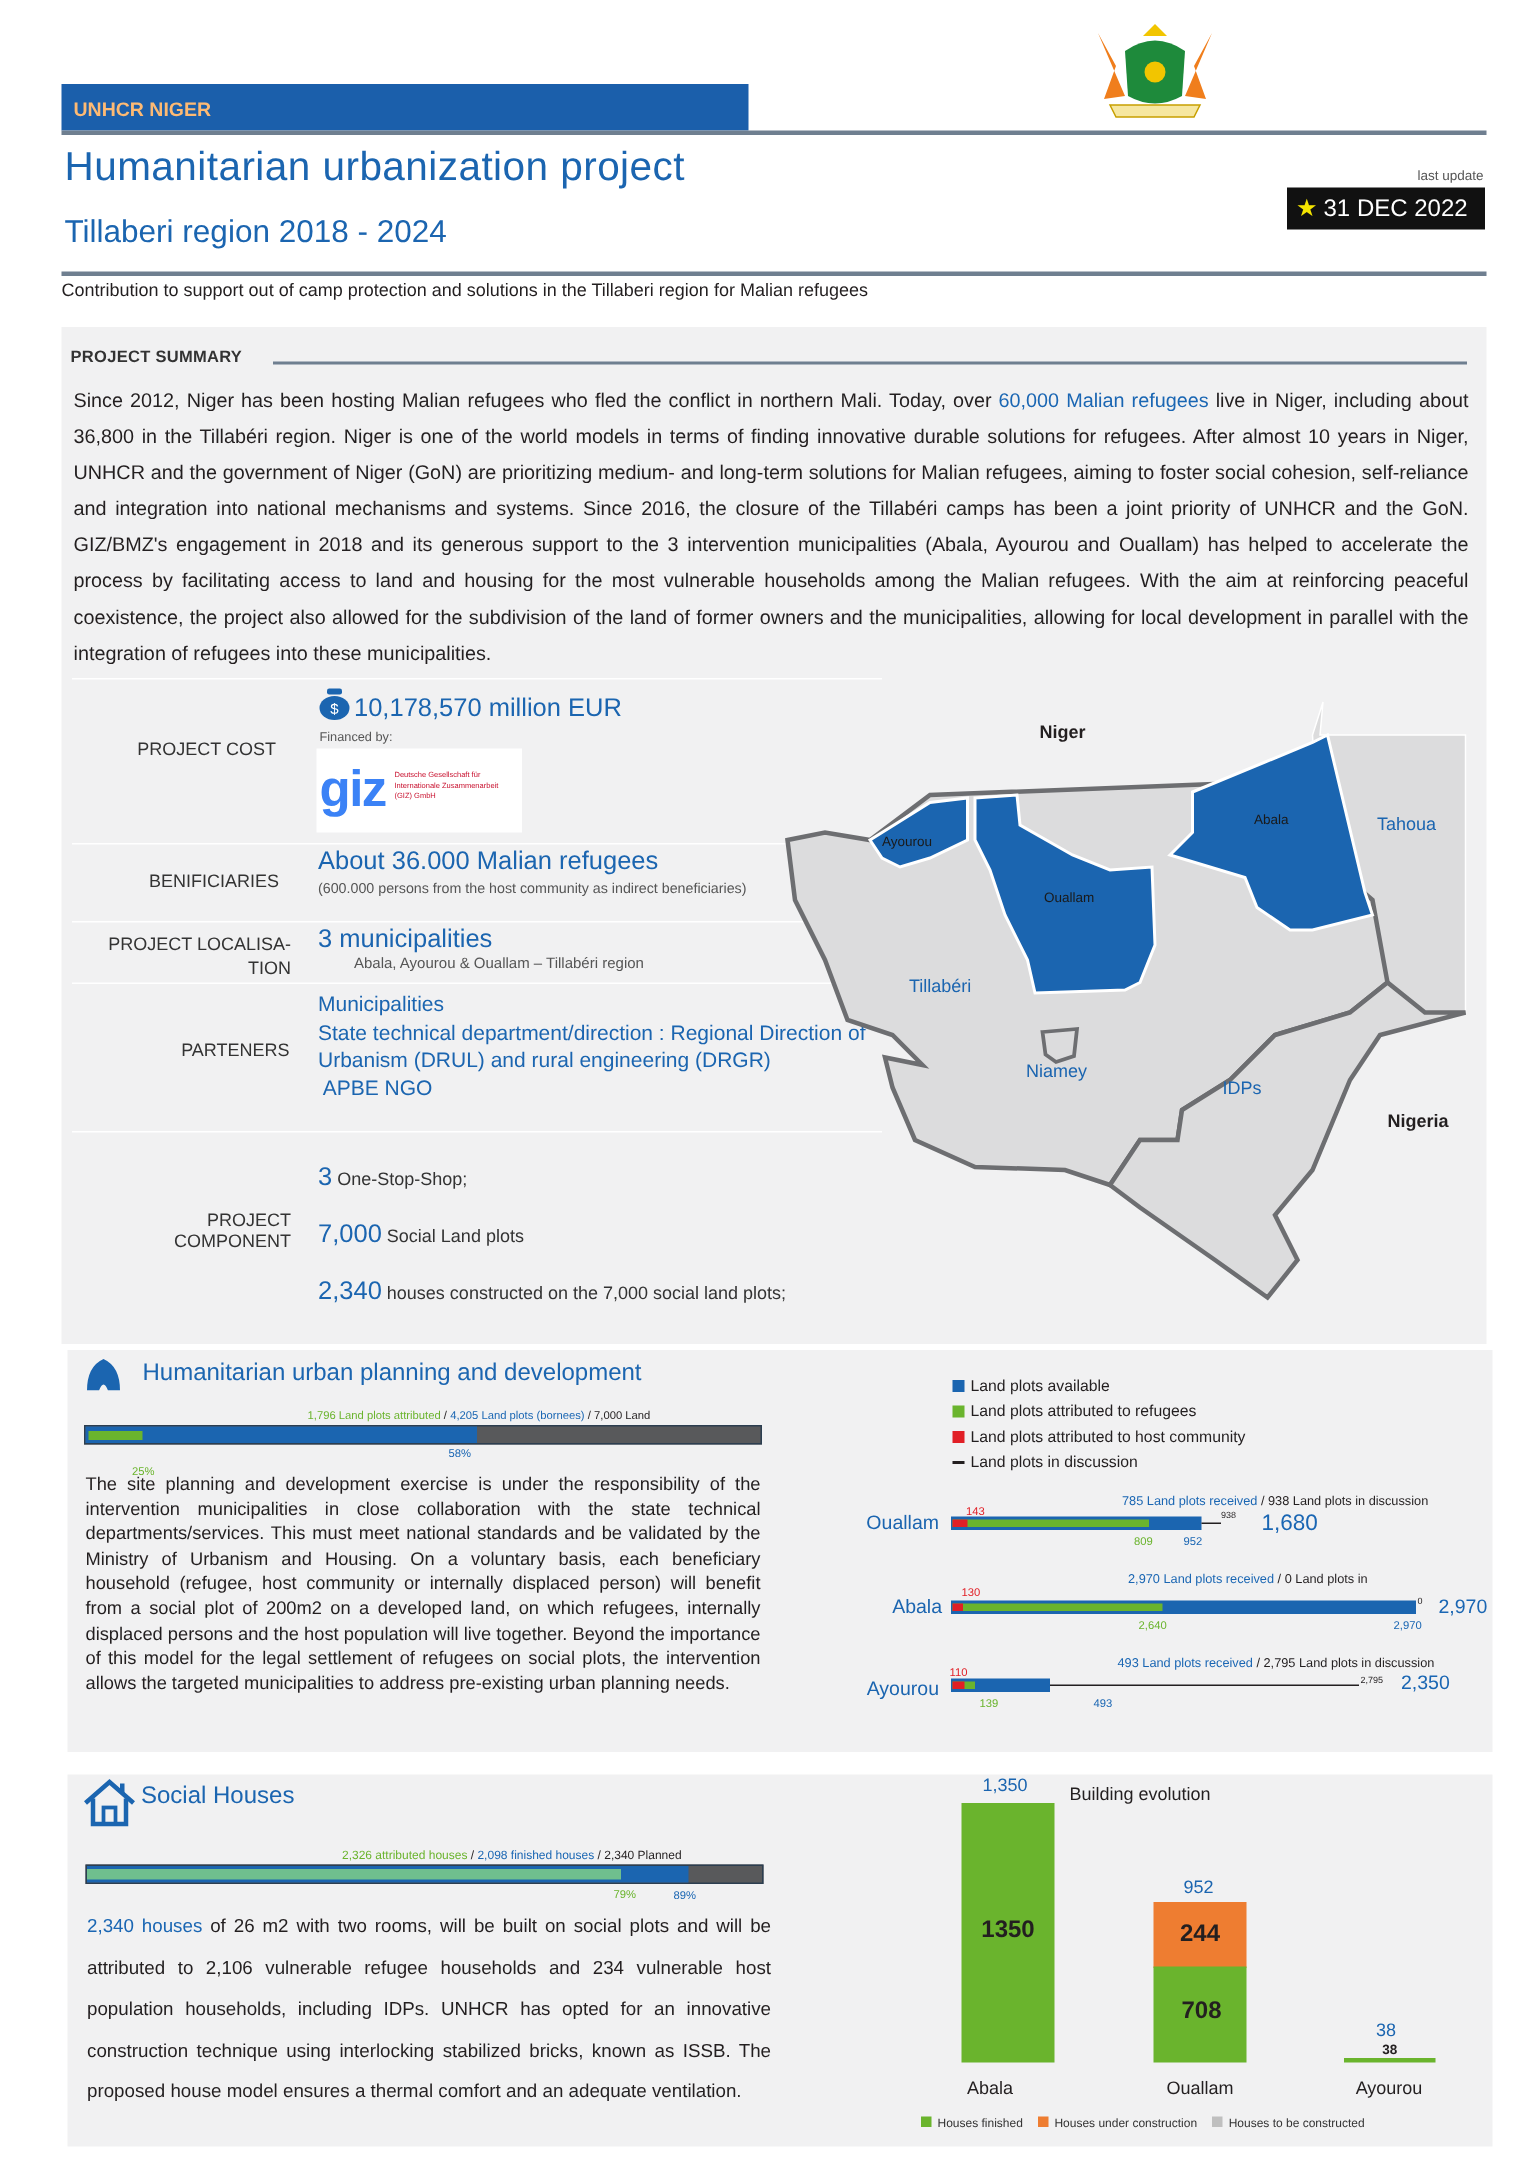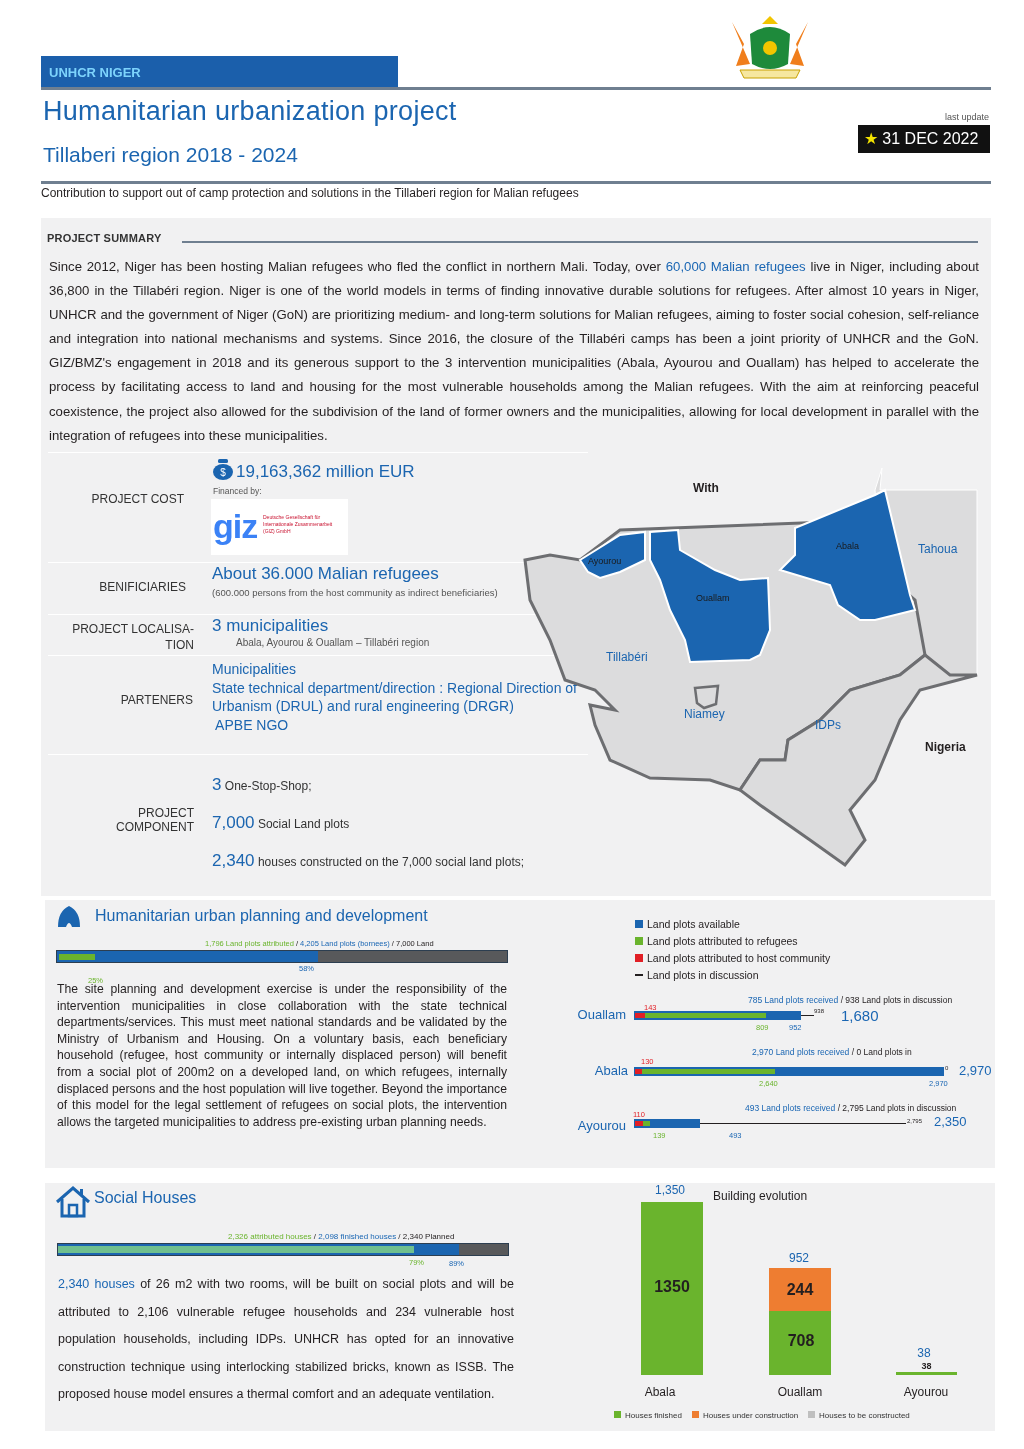--- a/index.html
+++ b/index.html
@@ -3,21 +3,21 @@
 <meta charset="utf-8">
 <style>
   * { box-sizing: border-box; margin: 0; padding: 0; }
   body { width: 1024px; height: 1449px; background: #ffffff; font-family: "Liberation Sans", sans-serif; color: #231f20; position: relative; overflow: hidden; }
   .abs { position: absolute; }
   .blue { color: #1a66b3; }
   .green { color: #6ab42d; }
   .red { color: #e11f26; }
 
   
-  .org-bar { left: 41px; top: 56px; width: 357px; height: 31px; background: #1b5fab; color: #7dd3fc; font-weight: bold; font-size: 13px; padding: 9px 8px; }
+  .org-bar { left: 41px; top: 56px; width: 458px; height: 31px; background: #1b5fab; color: #fdba74; font-weight: bold; font-size: 13px; padding: 9px 8px; }
   .rule { left: 41px; height: 3px; background: #6f7f90; }
   .title { left: 43px; top: 96px; font-size: 27px; color: #1b65b0; letter-spacing: 0.3px; }
   .subtitle { left: 43px; top: 143px; font-size: 21px; color: #1b65b0; }
   .last-update-lbl { right: 35px; top: 112px; font-size: 9px; color: #555; }
   .date-badge { left: 858px; top: 125px; width: 132px; height: 28px; background: #111; color: #fff; font-size: 16px; padding: 4px 6px; }
   .date-badge .star { color: #f4e400; margin-right: 4px; }
   .tagline { left: 41px; top: 186px; font-size: 12px; color: #231f20; }
   .emblem { left: 722px; top: 14px; width: 96px; height: 68px; }
 
   
@@ -94,21 +94,21 @@
 
 <div class="abs row-rule" style="top:452px;"></div>
 <div class="abs row-label" style="left:60px;top:492px;width:124px;">PROJECT COST</div>
 <div class="abs big-blue" style="left:212px;top:458px;">
   <span class="money-icon">
     <svg width="22" height="22" viewBox="0 0 22 22">
         <rect x="6" y="1" width="10" height="4" rx="1.5" fill="#1b65b0"></rect>
         <ellipse cx="11" cy="14" rx="10" ry="8" fill="#1b65b0"></ellipse>
         <text x="11" y="18" font-size="10" text-anchor="middle" fill="#fff" font-family="Liberation Sans, sans-serif">$</text>
       </svg>
-  </span><span>19,163,362 million EUR</span>
+  </span><span>10,178,570 million EUR</span>
 </div>
 <div class="abs small-gray" style="left:213px;top:486px;font-size:8.5px;">Financed by:</div>
 <div class="abs giz-box">
   <span class="giz-logo">giz</span>
   <span class="giz-tag">Deutsche Gesellschaft für Internationale Zusammenarbeit (GIZ) GmbH</span>
 </div>
 
 <div class="abs row-rule" style="top:562px;"></div>
 <div class="abs row-label" style="left:60px;top:580px;width:126px;">BENIFICIARIES</div>
 <div class="abs big-blue" style="left:212px;top:564px;">About 36.000 Malian refugees</div>
@@ -146,21 +146,21 @@
     <path d="M268 280 L300 260 L330 230 L380 215 L405 195 L430 215 L457 215 L400 230 L380 260 L355 320 L330 350 L345 380 L325 405 L290 380 L240 345 L220 330 L240 300 L265 300 Z" fill="#dcdcdd" stroke="#6d6e71" stroke-width="3"></path>
 
     <path d="M175 228 L198 226 L196 244 L184 248 L177 243 Z" fill="#dcdcdd" stroke="#6d6e71" stroke-width="2.5"></path>
 
     <path d="M60 100 L100 75 L125 72 L125 100 L100 112 L80 118 L68 112 Z" fill="#1b65b0" stroke="#fff" stroke-width="2"></path>
 
     <path d="M130 72 L158 70 L160 90 L195 110 L220 120 L248 118 L250 170 L240 195 L230 200 L170 202 L165 180 L150 150 L140 120 L130 100 Z" fill="#1b65b0" stroke="#fff" stroke-width="2"></path>
 
     <path d="M275 68 L355 35 L365 30 L390 135 L395 150 L355 160 L340 160 L318 145 L310 125 L260 110 L275 95 Z" fill="#1b65b0" stroke="#fff" stroke-width="2"></path>
   </svg>
-  <span class="map-lbl" style="left:173px;top:21px;font-weight:bold;color:#231f20;">With</span>
+  <span class="map-lbl" style="left:173px;top:21px;font-weight:bold;color:#231f20;">Niger</span>
   <span class="map-lbl" style="left:405px;top:280px;font-weight:bold;color:#231f20;">Nigeria</span>
   <span class="map-lbl" style="left:398px;top:82px;color:#1b65b0;text-align:center;">Tahoua</span>
   <span class="map-lbl" style="left:86px;top:190px;color:#1b65b0;">Tillabéri</span>
   <span class="map-lbl" style="left:164px;top:247px;color:#1b65b0;">Niamey</span>
   <span class="map-lbl" style="left:295px;top:258px;color:#1b65b0;">IDPs</span>
   <span class="map-lbl" style="left:68px;top:96px;font-size:9px;color:#1a1a1a;">Ayourou</span>
   <span class="map-lbl" style="left:176px;top:133px;font-size:9px;color:#1a1a1a;">Ouallam</span>
   <span class="map-lbl" style="left:316px;top:81px;font-size:9px;color:#1a1a1a;">Abala</span>
 </div>
 

